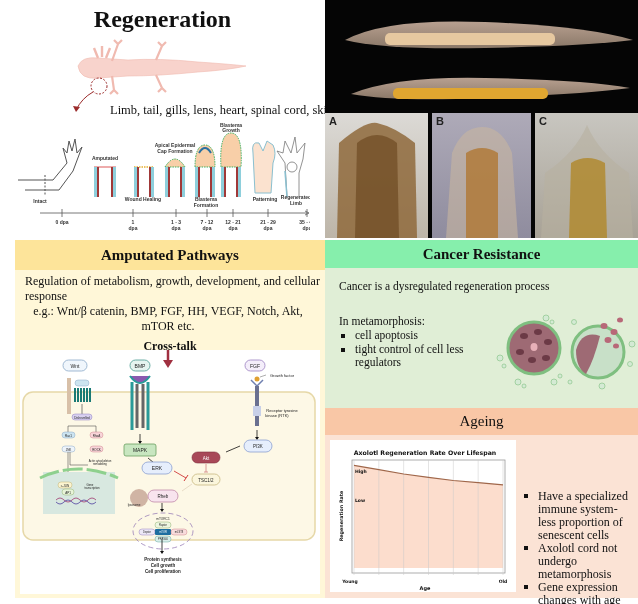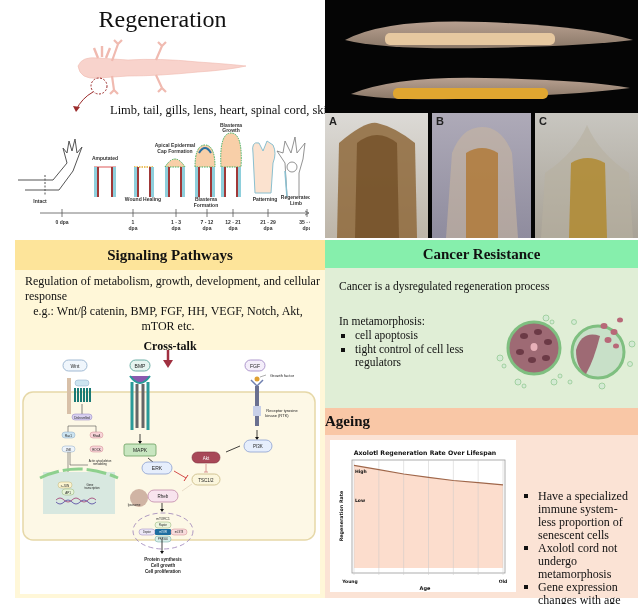--- a/index.html
+++ b/index.html
@@ -1,21 +1,21 @@
 <!DOCTYPE html>
 <html><head>
 <meta charset="utf-8">
 <style>
   * { box-sizing: border-box; margin: 0; padding: 0; }
   html, body { width: 638px; height: 604px; background: #ffffff; overflow: hidden; }
   body { position: relative; font-family: "Liberation Serif", serif; color: #111; }
 
   
   #regen { position: absolute; left: 0; top: 0; width: 325px; height: 240px; background: #fff; }
-  #regen-title { position: absolute; left: 0; width: 325px; top: 6px; text-align: center; font-weight: normal; font-size: 24px; }
+  #regen-title { position: absolute; left: 0; width: 325px; top: 6px; text-align: center; font-weight: bold; font-size: 24px; }
   #axolotl { position: absolute; left: 68px; top: 36px; width: 180px; height: 80px; }
   #regen-sites { position: absolute; left: 110px; top: 103px; font-size: 12.5px; white-space: nowrap; }
   #timeline { position: absolute; left: 15px; top: 123px; width: 295px; height: 112px; }
   .tl-label { font-family: "Liberation Sans", sans-serif; font-size: 5px; font-weight: bold; fill: #333; text-anchor: middle; }
 
   
   #photo-top { position: absolute; left: 325px; top: 0; width: 313px; height: 113px; background: #050505; }
   #photo-row { position: absolute; left: 325px; top: 113px; width: 313px; height: 125px; background: #050505; }
   .photo { position: absolute; top: 0; height: 125px; overflow: hidden; }
   .photo-letter { position: absolute; left: 4px; top: 2px; font-family: "Liberation Sans", sans-serif; font-weight: bold; font-size: 11px; color: #222; }
@@ -34,21 +34,21 @@
   #cancer-head { position: absolute; left: 0; top: 0; width: 313px; height: 28px; background: #86efac; text-align: center; font-weight: bold; font-size: 15px; line-height: 28px; }
   #cancer-desc { position: absolute; left: 14px; top: 40px; font-size: 11.5px; }
   #cancer-intro { position: absolute; left: 14px; top: 75px; font-size: 11.5px; }
   #cancer-list { position: absolute; left: 14px; top: 89px; width: 160px; list-style: none; font-size: 11.5px; line-height: 13.5px; }
   #cancer-list li { position: relative; padding-left: 16px; }
   #cancer-list li::before { content: ""; position: absolute; left: 2px; top: 5px; width: 4px; height: 4px; background: #111; }
   #cells { position: absolute; left: 165px; top: 60px; width: 148px; height: 100px; }
 
   
   #ageing { position: absolute; left: 325px; top: 408px; width: 313px; height: 190px; background: #fbe3d5; }
-  #ageing-head { position: absolute; left: 0; top: 0; width: 313px; height: 27px; background: #f9c7a6; font-weight: bold; font-size: 15px; line-height: 27px; }
+  #ageing-head { position: absolute; left: 0; top: 0; width: 313px; height: 27px; background: #f9c7a6; text-align: center; font-weight: normal; font-size: 15px; line-height: 27px; }
   #chart-box { position: absolute; left: 5px; top: 32px; width: 186px; height: 152px; background: #fff; }
   #ageing-list { position: absolute; left: 195px; top: 54px; width: 115px; list-style: none; font-size: 12px; line-height: 13px; margin-top: 28px; }
   #ageing-list li { position: relative; padding-left: 18px; }
   #ageing-list li::before { content: ""; position: absolute; left: 4px; top: 4px; width: 4px; height: 4px; background: #111; }
   .ch-text { font-family: "DejaVu Sans", sans-serif; font-weight: bold; fill: #111; }
 </style>
 </head>
 <body>
 
 <section id="regen">
@@ -195,21 +195,21 @@
   <div class="photo" style="left:210px;width:103px;background:linear-gradient(#c8c6c0,#a8a296);">
     <svg width="103" height="125" viewBox="0 0 103 125">
         <path d="M6 125 L10 60 Q40 40 52 12 Q64 40 94 60 L98 125 Z" fill="#b8b0a0" opacity="0.6"></path>
         <path d="M34 125 L36 50 Q52 40 70 50 L72 125 Z" fill="#b08a30" opacity="0.85"></path>
       </svg>
     <span class="photo-letter">C</span>
   </div>
 </div>
 
 <section id="signal">
-  <div id="signal-head">Signaling Pathways</div>
+  <div id="signal-head">Amputated Pathways</div>
   <div id="signal-desc">Regulation of metabolism, growth, development, and cellular response</div>
   <div id="signal-examples">e.g.: Wnt/β catenin, BMP, FGF, HH, VEGF, Notch, Akt, mTOR etc.</div>
   <div id="crosstalk">Cross-talk</div>
 
   <svg id="pathway" viewBox="0 0 300 244">
 
     <line x1="148" y1="0" x2="148" y2="12" stroke="#a03040" stroke-width="2.5"></line>
     <path d="M143 10 L148 18 L153 10 Z" fill="#a03040"></path>
 
     <rect x="3" y="42" width="292" height="148" rx="10" fill="#fdf8e6" stroke="#e6d8a8" stroke-width="1.5"></rect>

